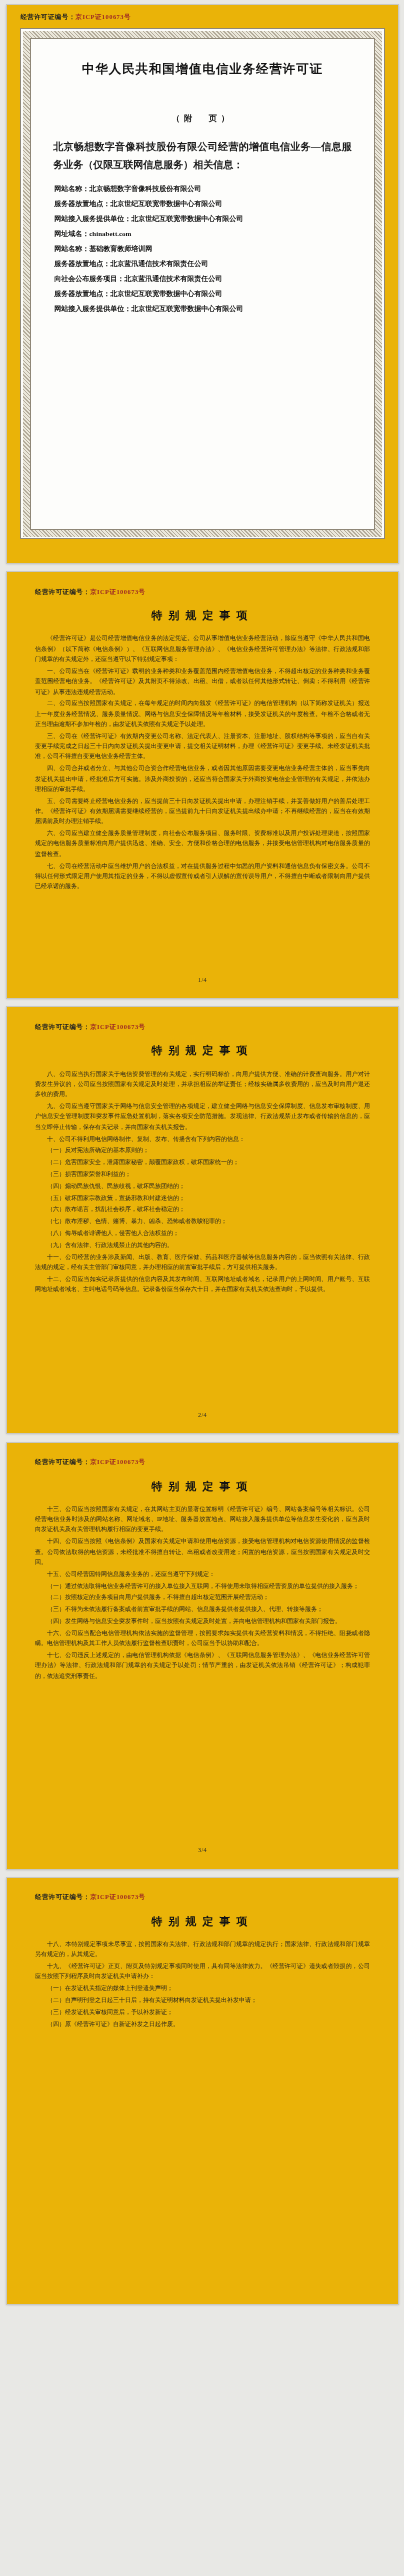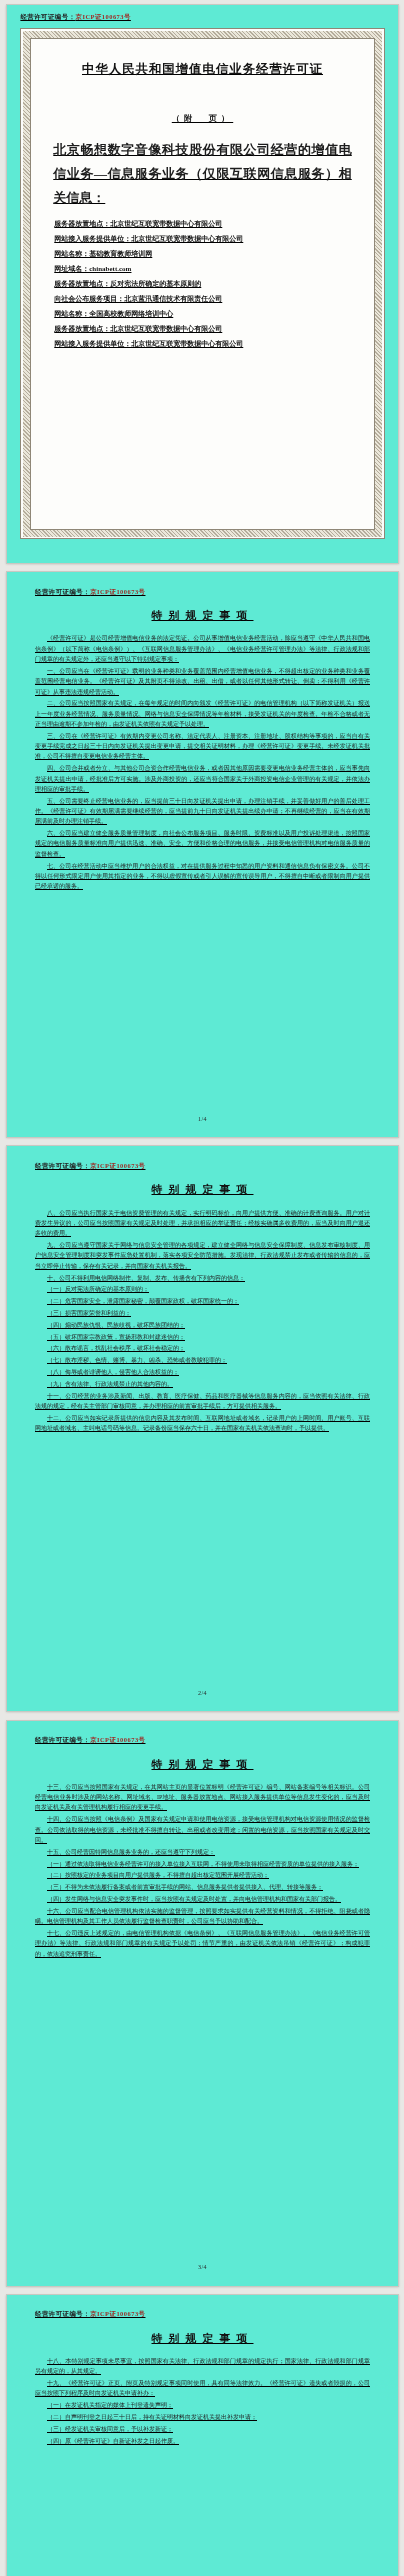--- a/index.html
+++ b/index.html
@@ -10,30 +10,29 @@
   }
   .stack {
     width: 405px;
     margin: 0 auto;
     padding: 4.1px 0 2.1px;
     box-sizing: border-box;
   }
   .page {
     width: 393px;
     margin: 0 auto 7.2px;
-    background: #5eead4;
+    background: #eab308;
     border: 0.5px solid #c8c8c2;
     box-shadow: 0 0.5px 2.1px rgba(0,0,0,.18);
     position: relative;
     box-sizing: border-box;
     overflow: hidden;
-    text-decoration: underline;
   }
   .page.cert { height: 560px; padding: 8.2px 13.4px; }
-  .page.prov { height: 567px; padding: 15.5px 28px; }
+  .page.prov { height: 428px; padding: 15.5px 28px; }
 
   .lic-line {
     font-size: 6.4px;
     font-weight: bold;
     color: #222222;
     letter-spacing: 0.5px;
   }
   .lic-line .num { color: #9e2b25; }
 
   
@@ -70,21 +69,21 @@
   .cert-subtitle {
     text-align: center;
     font-size: 8.2px;
     font-weight: bold;
     letter-spacing: 4.1px;
     color: #141414;
     margin-bottom: 13.4px;
     margin-top: 35px;
   }
   .cert-intro {
-    font-size: 13px;
+    font-size: 10px;
     font-weight: bold;
     line-height: 1.85;
     text-align: justify;
     color: #1d1d1d;
     margin: 0 2.1px 7.2px;
   }
   .entry-line {
     font-size: 7px;
     font-weight: bold;
     line-height: 2.15;
@@ -128,27 +127,27 @@
     <div class="lic-line">
       <span>经营许可证编号：</span><span class="num">京ICP证100673号</span>
     </div>
     <div class="frame">
       <div class="band">
         <div class="inner">
           <h1 class="cert-title">中华人民共和国增值电信业务经营许可证</h1>
           <div class="cert-subtitle">（附　页）</div>
           <p class="cert-intro">北京畅想数字音像科技股份有限公司经营的增值电信业务—信息服务业务（仅限互联网信息服务）相关信息：</p>
           <div id="cover-entries">
+              <div class="entry-line">网站名称：北京畅想数字音像科技股份有限公司</div>
               <div class="entry-line">服务器放置地点：北京世纪互联宽带数据中心有限公司</div>
               <div class="entry-line">网站接入服务提供单位：北京世纪互联宽带数据中心有限公司</div>
+              <div class="entry-line">网址域名：chinabett.com</div>
               <div class="entry-line">网站名称：基础教育教师培训网</div>
-              <div class="entry-line">网址域名：chinabett.com</div>
-              <div class="entry-line">服务器放置地点：反对宪法所确定的基本原则的</div>
+              <div class="entry-line">服务器放置地点：北京蓝汛通信技术有限责任公司</div>
               <div class="entry-line">向社会公布服务项目：北京蓝汛通信技术有限责任公司</div>
-              <div class="entry-line">网站名称：全国高校教师网络培训中心</div>
               <div class="entry-line">服务器放置地点：北京世纪互联宽带数据中心有限公司</div>
               <div class="entry-line">网站接入服务提供单位：北京世纪互联宽带数据中心有限公司</div>
             </div>
         </div>
       </div>
     </div>
   </section>
 
   <div id="prov-pages">
   <section class="page prov">

